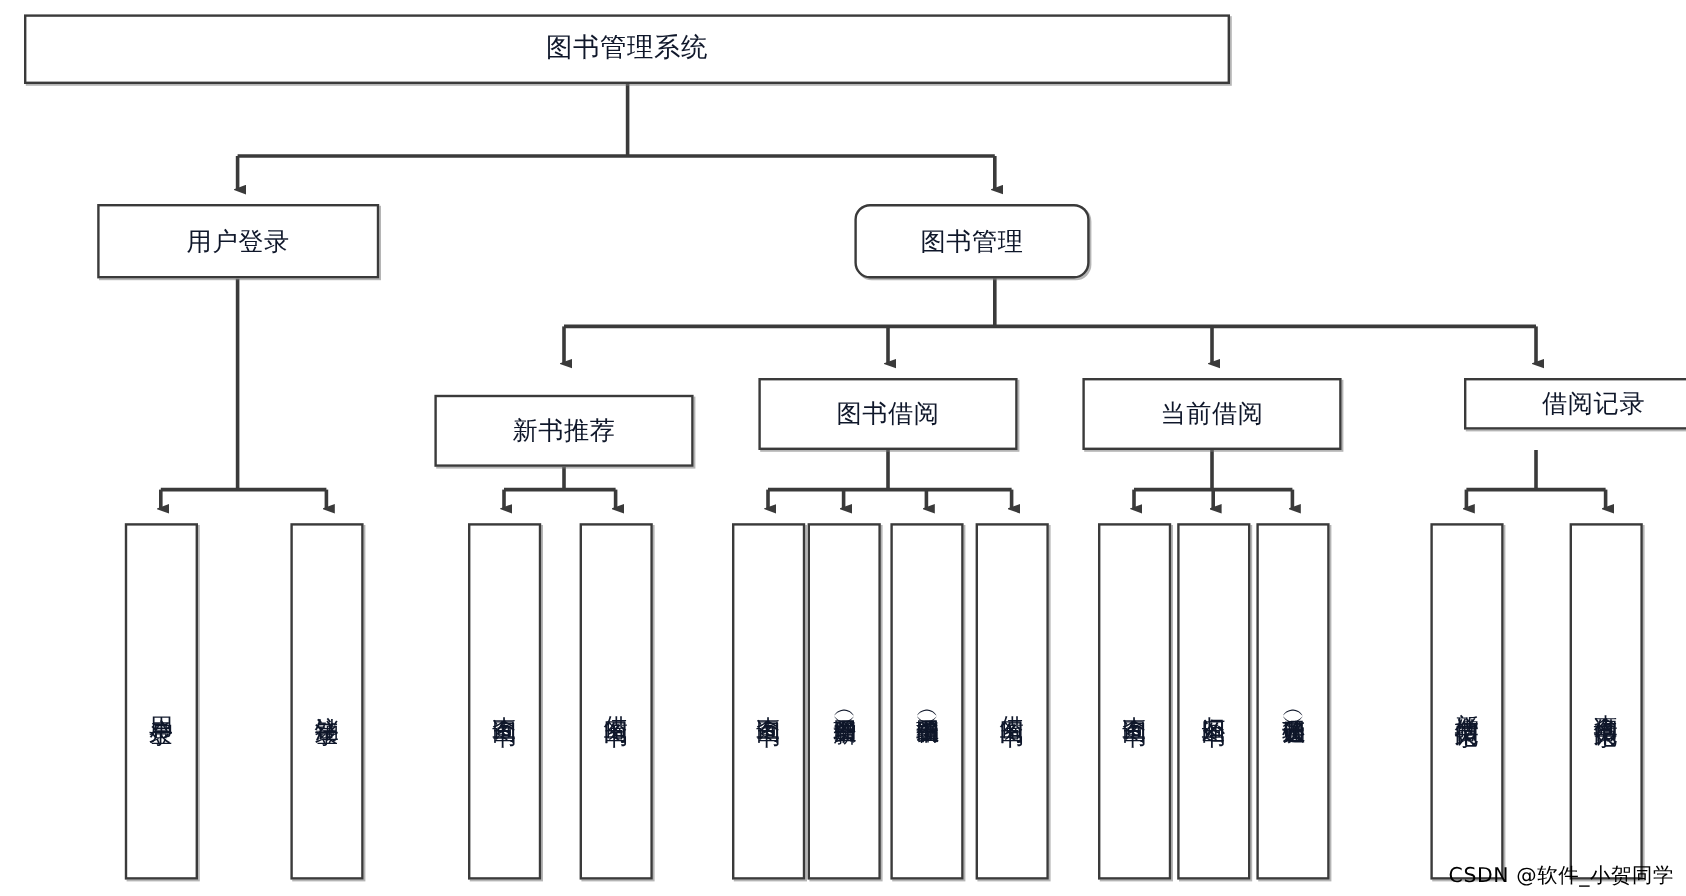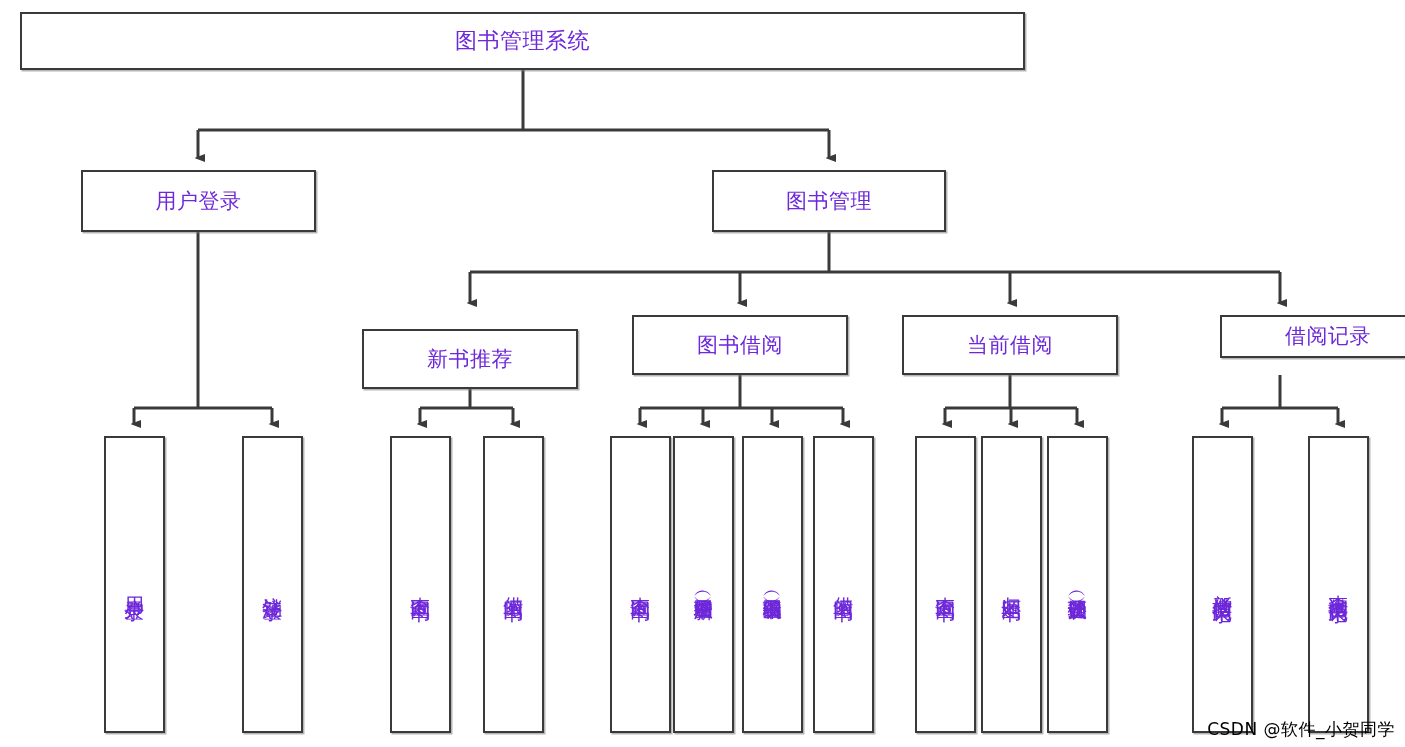--- a/index.html
+++ b/index.html
@@ -27,21 +27,21 @@
   }
   .node {
     position: absolute;
     box-sizing: border-box;
     background: #ffffff;
     border: 2px solid #3a3a3a;
     box-shadow: 1.5px 1.5px 0 0 rgba(120,120,120,0.55);
     display: flex;
     align-items: center;
     justify-content: center;
-    color: #6d28d9;
+    color: #0f172a;
     z-index: 2;
   }
   .node .label {
     display: block;
     text-align: center;
     line-height: 1.18;
     letter-spacing: 0.5px;
   }
   
   .node.horiz .label {
@@ -137,21 +137,21 @@
     </g>
   </svg>
 
   <div class="node horiz root" style="left:20px; top:12px; width:1005px; height:58px;">
     <span class="label">图书管理系统</span>
   </div>
 
   <div class="node horiz" style="left:81px; top:170px; width:235px; height:62px;">
     <span class="label">用户登录</span>
   </div>
-  <div class="node horiz" style="left:712px; top:170px; width:234px; height:62px;">
+  <div class="node horiz" style="left:712px; top:170px; width:196px; height:62px;border-radius:13px;">
     <span class="label">图书管理</span>
   </div>
 
   <div class="node horiz" style="left:362px; top:329px; width:216px; height:60px;">
     <span class="label">新书推荐</span>
   </div>
   <div class="node horiz" style="left:632px; top:315px; width:216px; height:60px;">
     <span class="label">图书借阅</span>
   </div>
   <div class="node horiz" style="left:902px; top:315px; width:216px; height:60px;">

